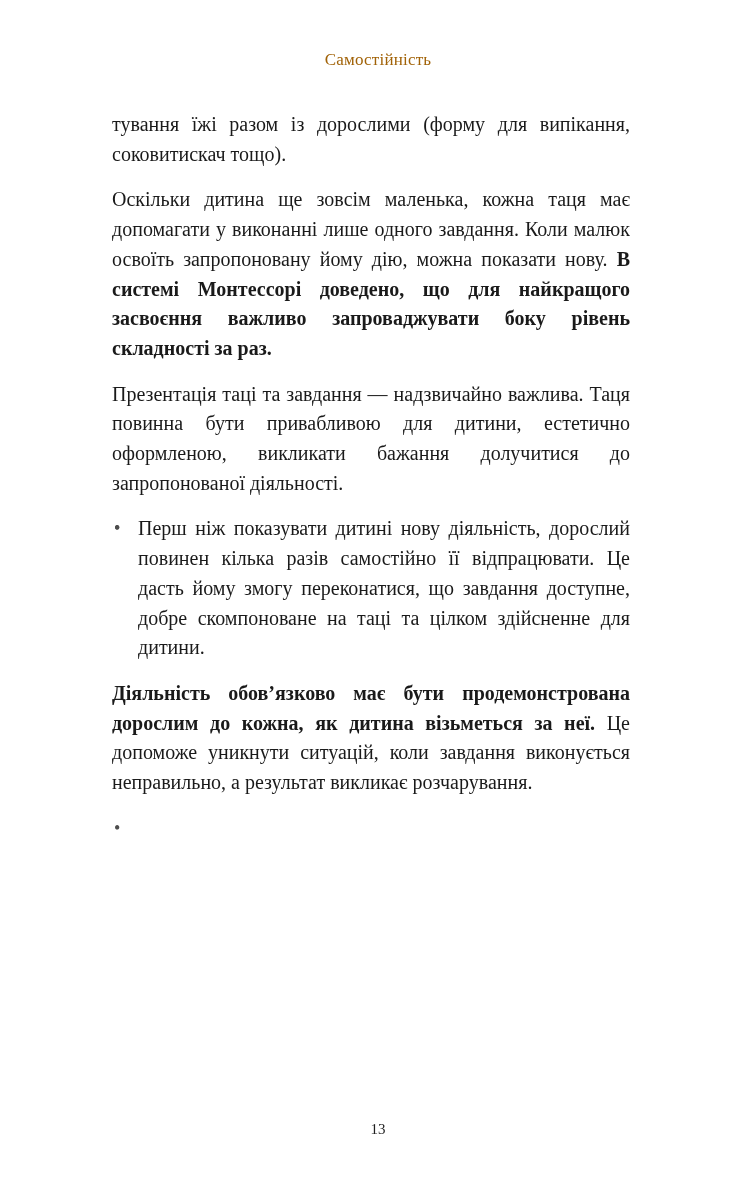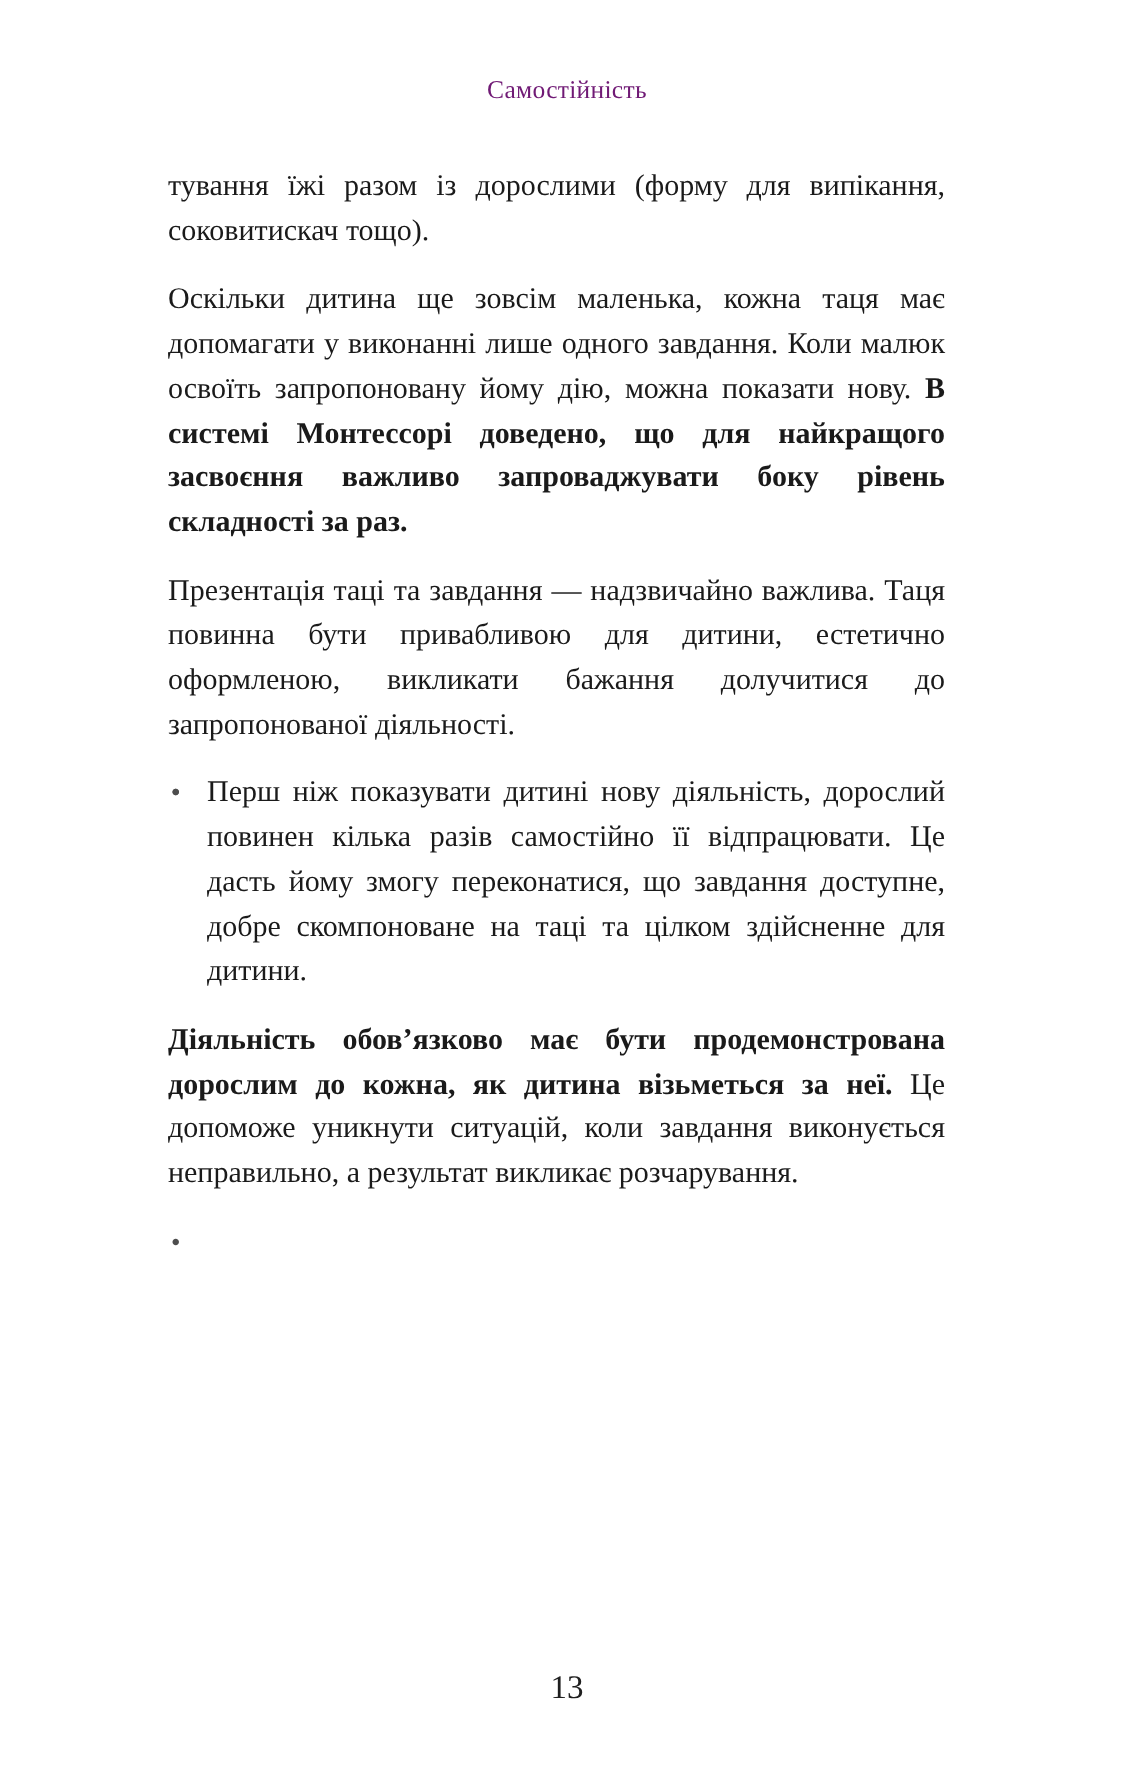--- a/index.html
+++ b/index.html
@@ -18,21 +18,21 @@
     color: #1a1a1a;
     overflow: hidden;
   }
   .running-head {
     position: absolute;
     top: 50px;
     left: 0;
     width: 100%;
     text-align: center;
     font-size: 17px;
-    color: #701a75;
+    color: #a16207;
     letter-spacing: 0.2px;
   }
   .content {
     position: absolute;
     top: 110px;
     left: 112px;
     width: 518px;
     font-size: 20px;
     line-height: 29.7px;
     text-align: justify;
@@ -56,21 +56,21 @@
     top: 0;
     color: #4d4d4d;
     font-size: 18px;
   }
   .page-number {
     position: absolute;
     bottom: 43px;
     left: 0;
     width: 100%;
     text-align: center;
-    font-size: 22px;
+    font-size: 15px;
     color: #1f1f1f;
   }
 </style>
 </head>
 <body>
 
 <div class="page">
 
   <div class="running-head">Самостійність</div>
 

